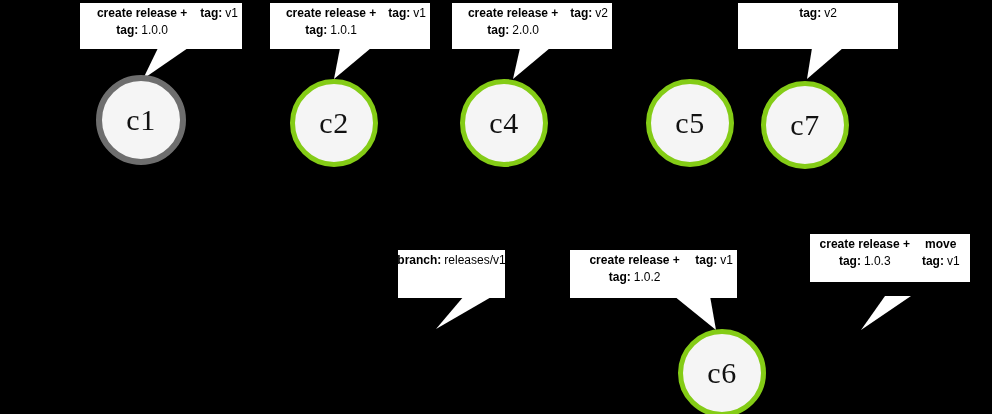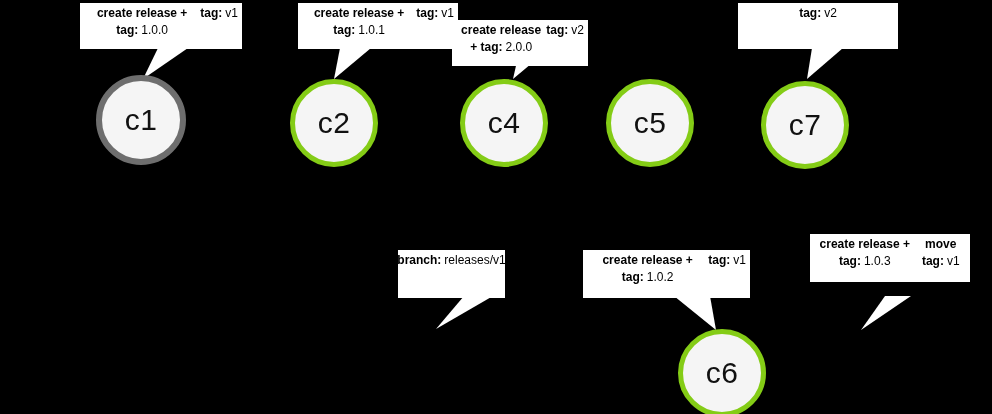--- a/index.html
+++ b/index.html
@@ -26,49 +26,50 @@
   }
   .node.highlight{
     border:6px solid #6e6e6e;
     width:78px;height:78px;
   }
   .node-label{
     font-size:30px;
     color:#111111;
     line-height:1;
     letter-spacing:0.5px;
+    font-family:Liberation Serif, serif;
   }
   #node-c1{left:96px;top:75px;}
   #node-c2{left:290px;top:79px;}
   #node-c4{left:460px;top:79px;}
-  #node-c5{left:606px;top:79px;}
+  #node-c5{left:646px;top:79px;}
   #node-c7{left:761px;top:81px;}
   #node-c3{left:390px;top:329px;}
   #node-c6{left:678px;top:329px;}
   #node-c8{left:818px;top:329px;}
 
   
   .callout{
     position:absolute;
     background:#ffffff;
     color:#000000;
     display:flex;flex-direction:row;justify-content:center;
     text-align:center;
     font-size:12px;line-height:17px;
     box-sizing:border-box;
     padding:2px 4px;
   }
   .co-label{font-weight:700;margin-right:3px;}
   .co-value{font-weight:400;}
   #callout-c1{left:80px;top:3px;width:162px;height:46px;}
-  #callout-c2{left:270px;top:3px;width:160px;height:46px;margin-left:28px;}
-  #callout-c4{left:452px;top:20px;width:136px;height:46px;}
+  #callout-c2{left:270px;top:3px;width:160px;height:46px;}
+  #callout-c4{left:452px;top:3px;width:160px;height:46px;}
   #callout-c7{left:738px;top:3px;width:160px;height:46px;}
   #callout-c3{left:398px;top:250px;width:107px;height:48px;}
-  #callout-c6{left:570px;top:250px;width:167px;height:48px;margin-left:13px;}
+  #callout-c6{left:570px;top:250px;width:167px;height:48px;}
   #callout-c8{left:810px;top:234px;width:160px;height:48px;}
 </style>
 </head>
 <body>
 
 <div class="canvas">
 
   <svg class="tails" viewBox="0 0 992 414" xmlns="http://www.w3.org/2000/svg">
     <polygon points="158,48 188,48 143,79"></polygon>
     <polygon points="340,48 371,48 334,79"></polygon>

